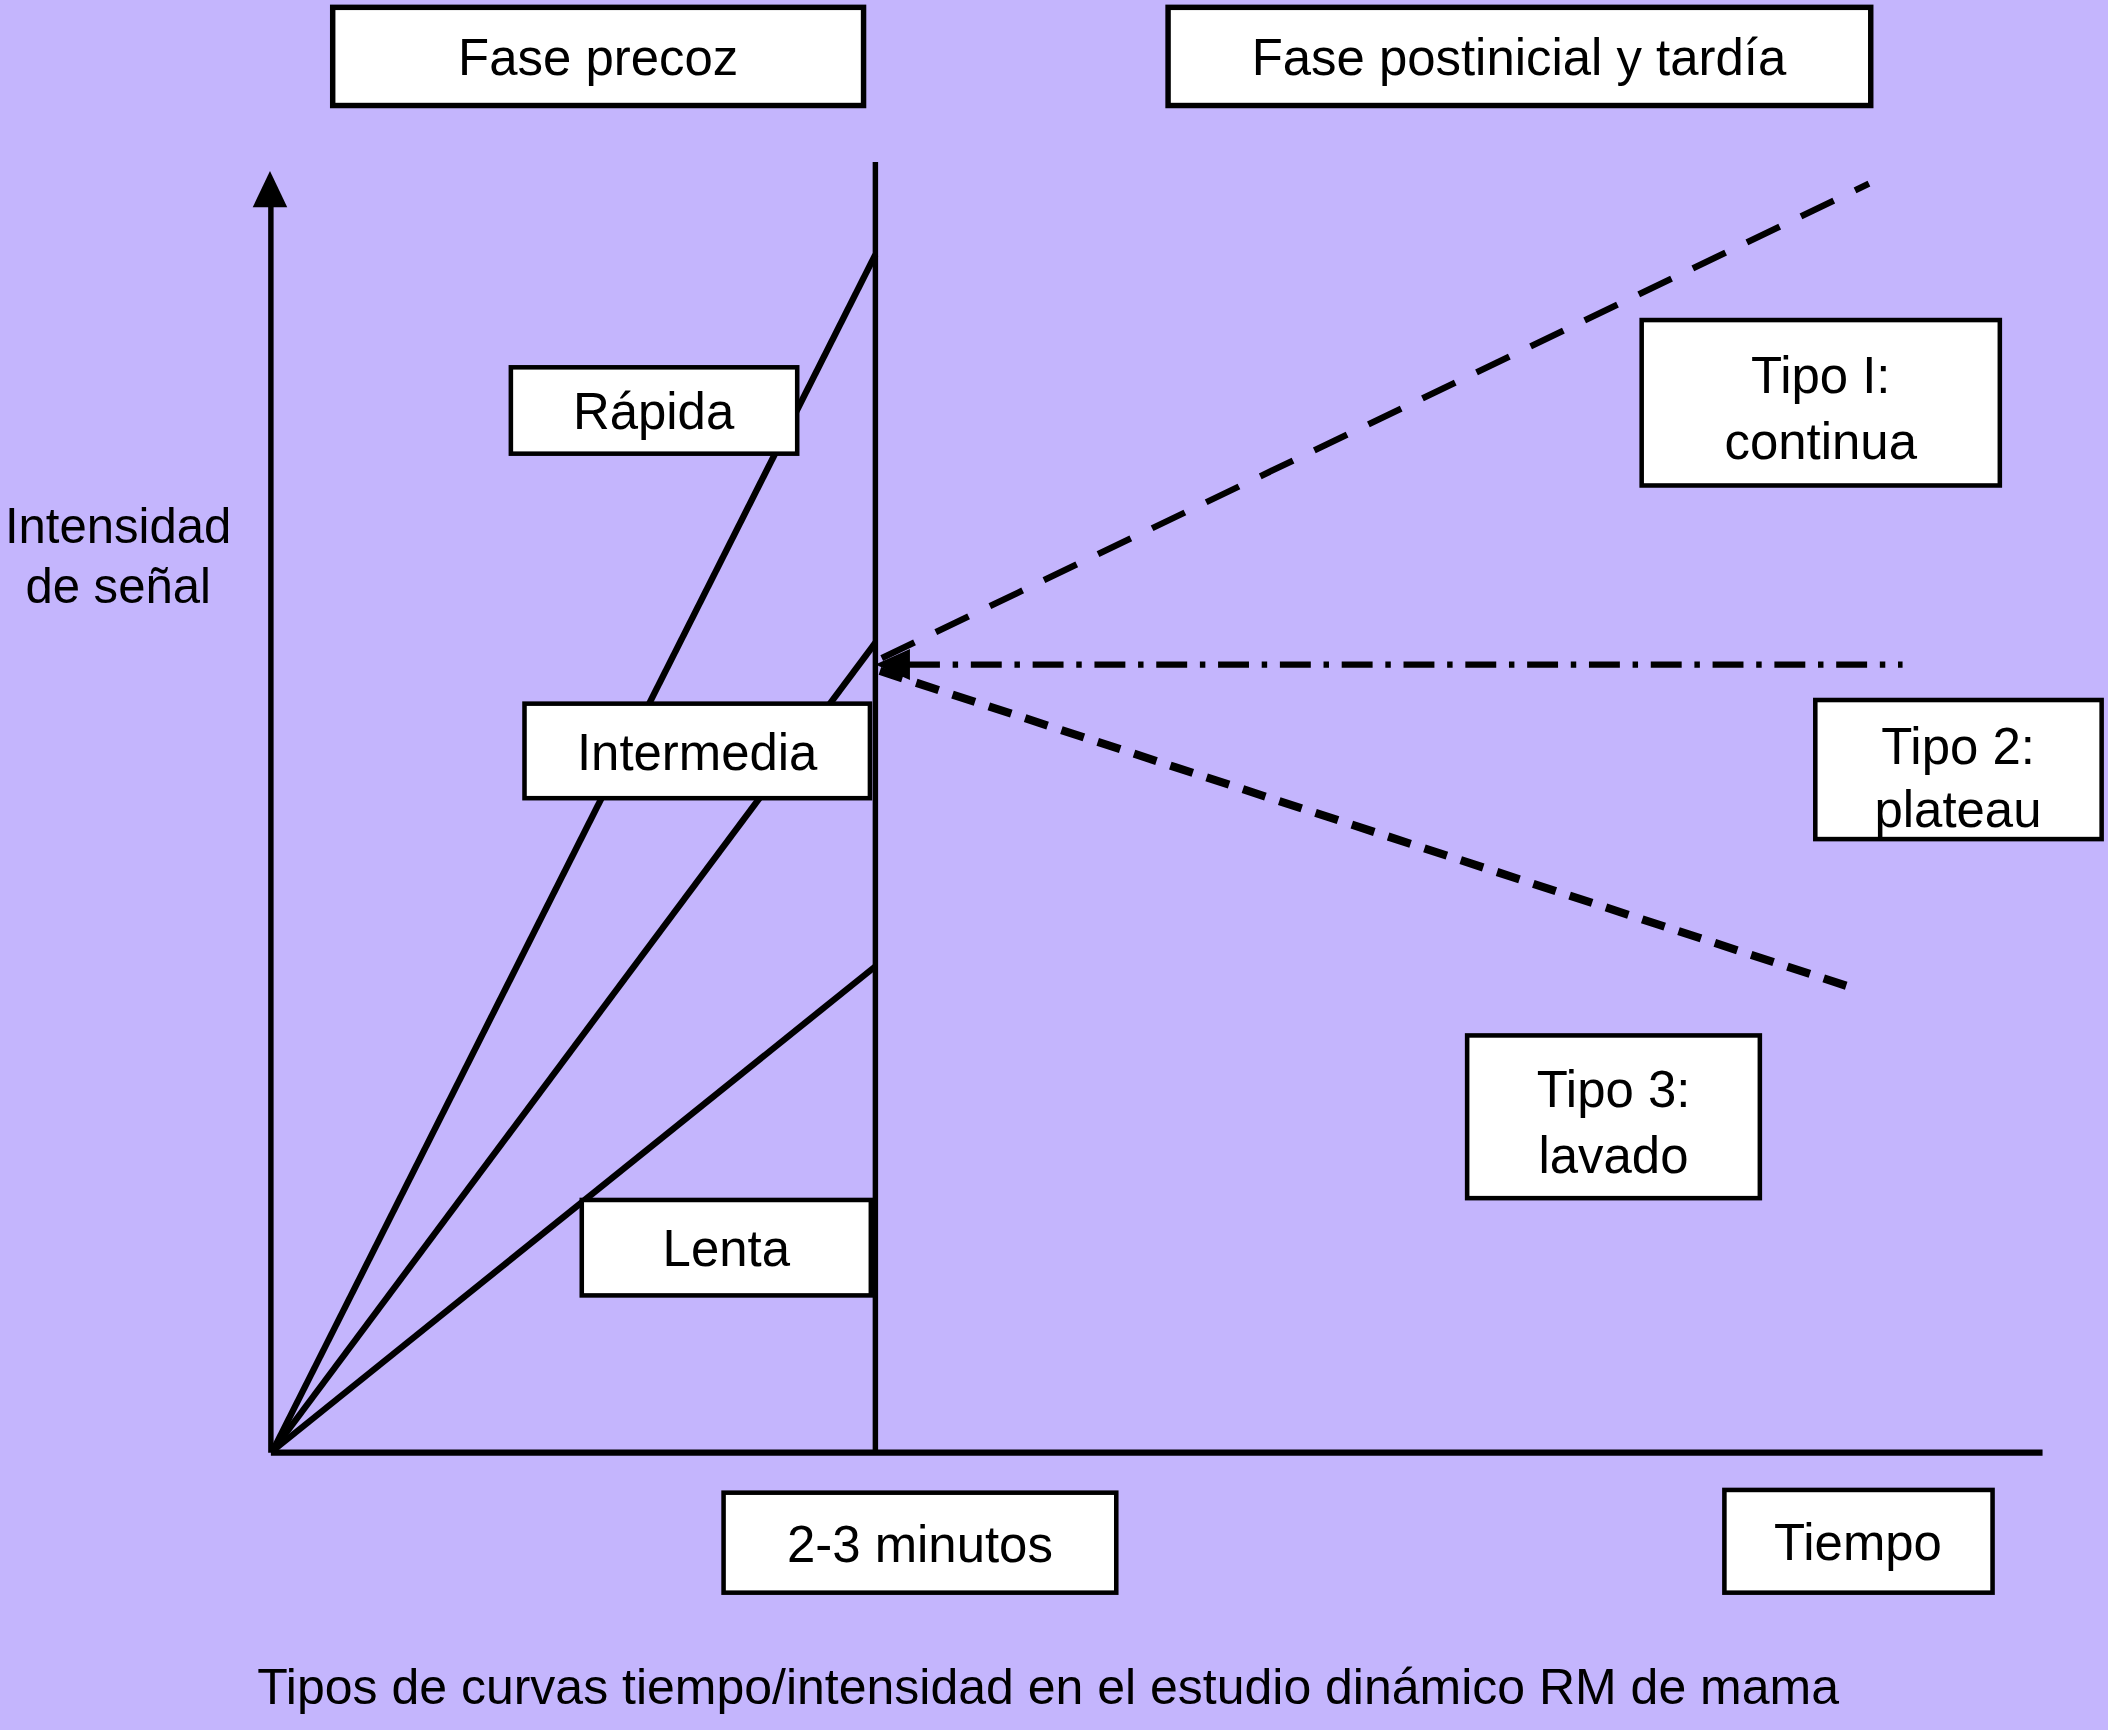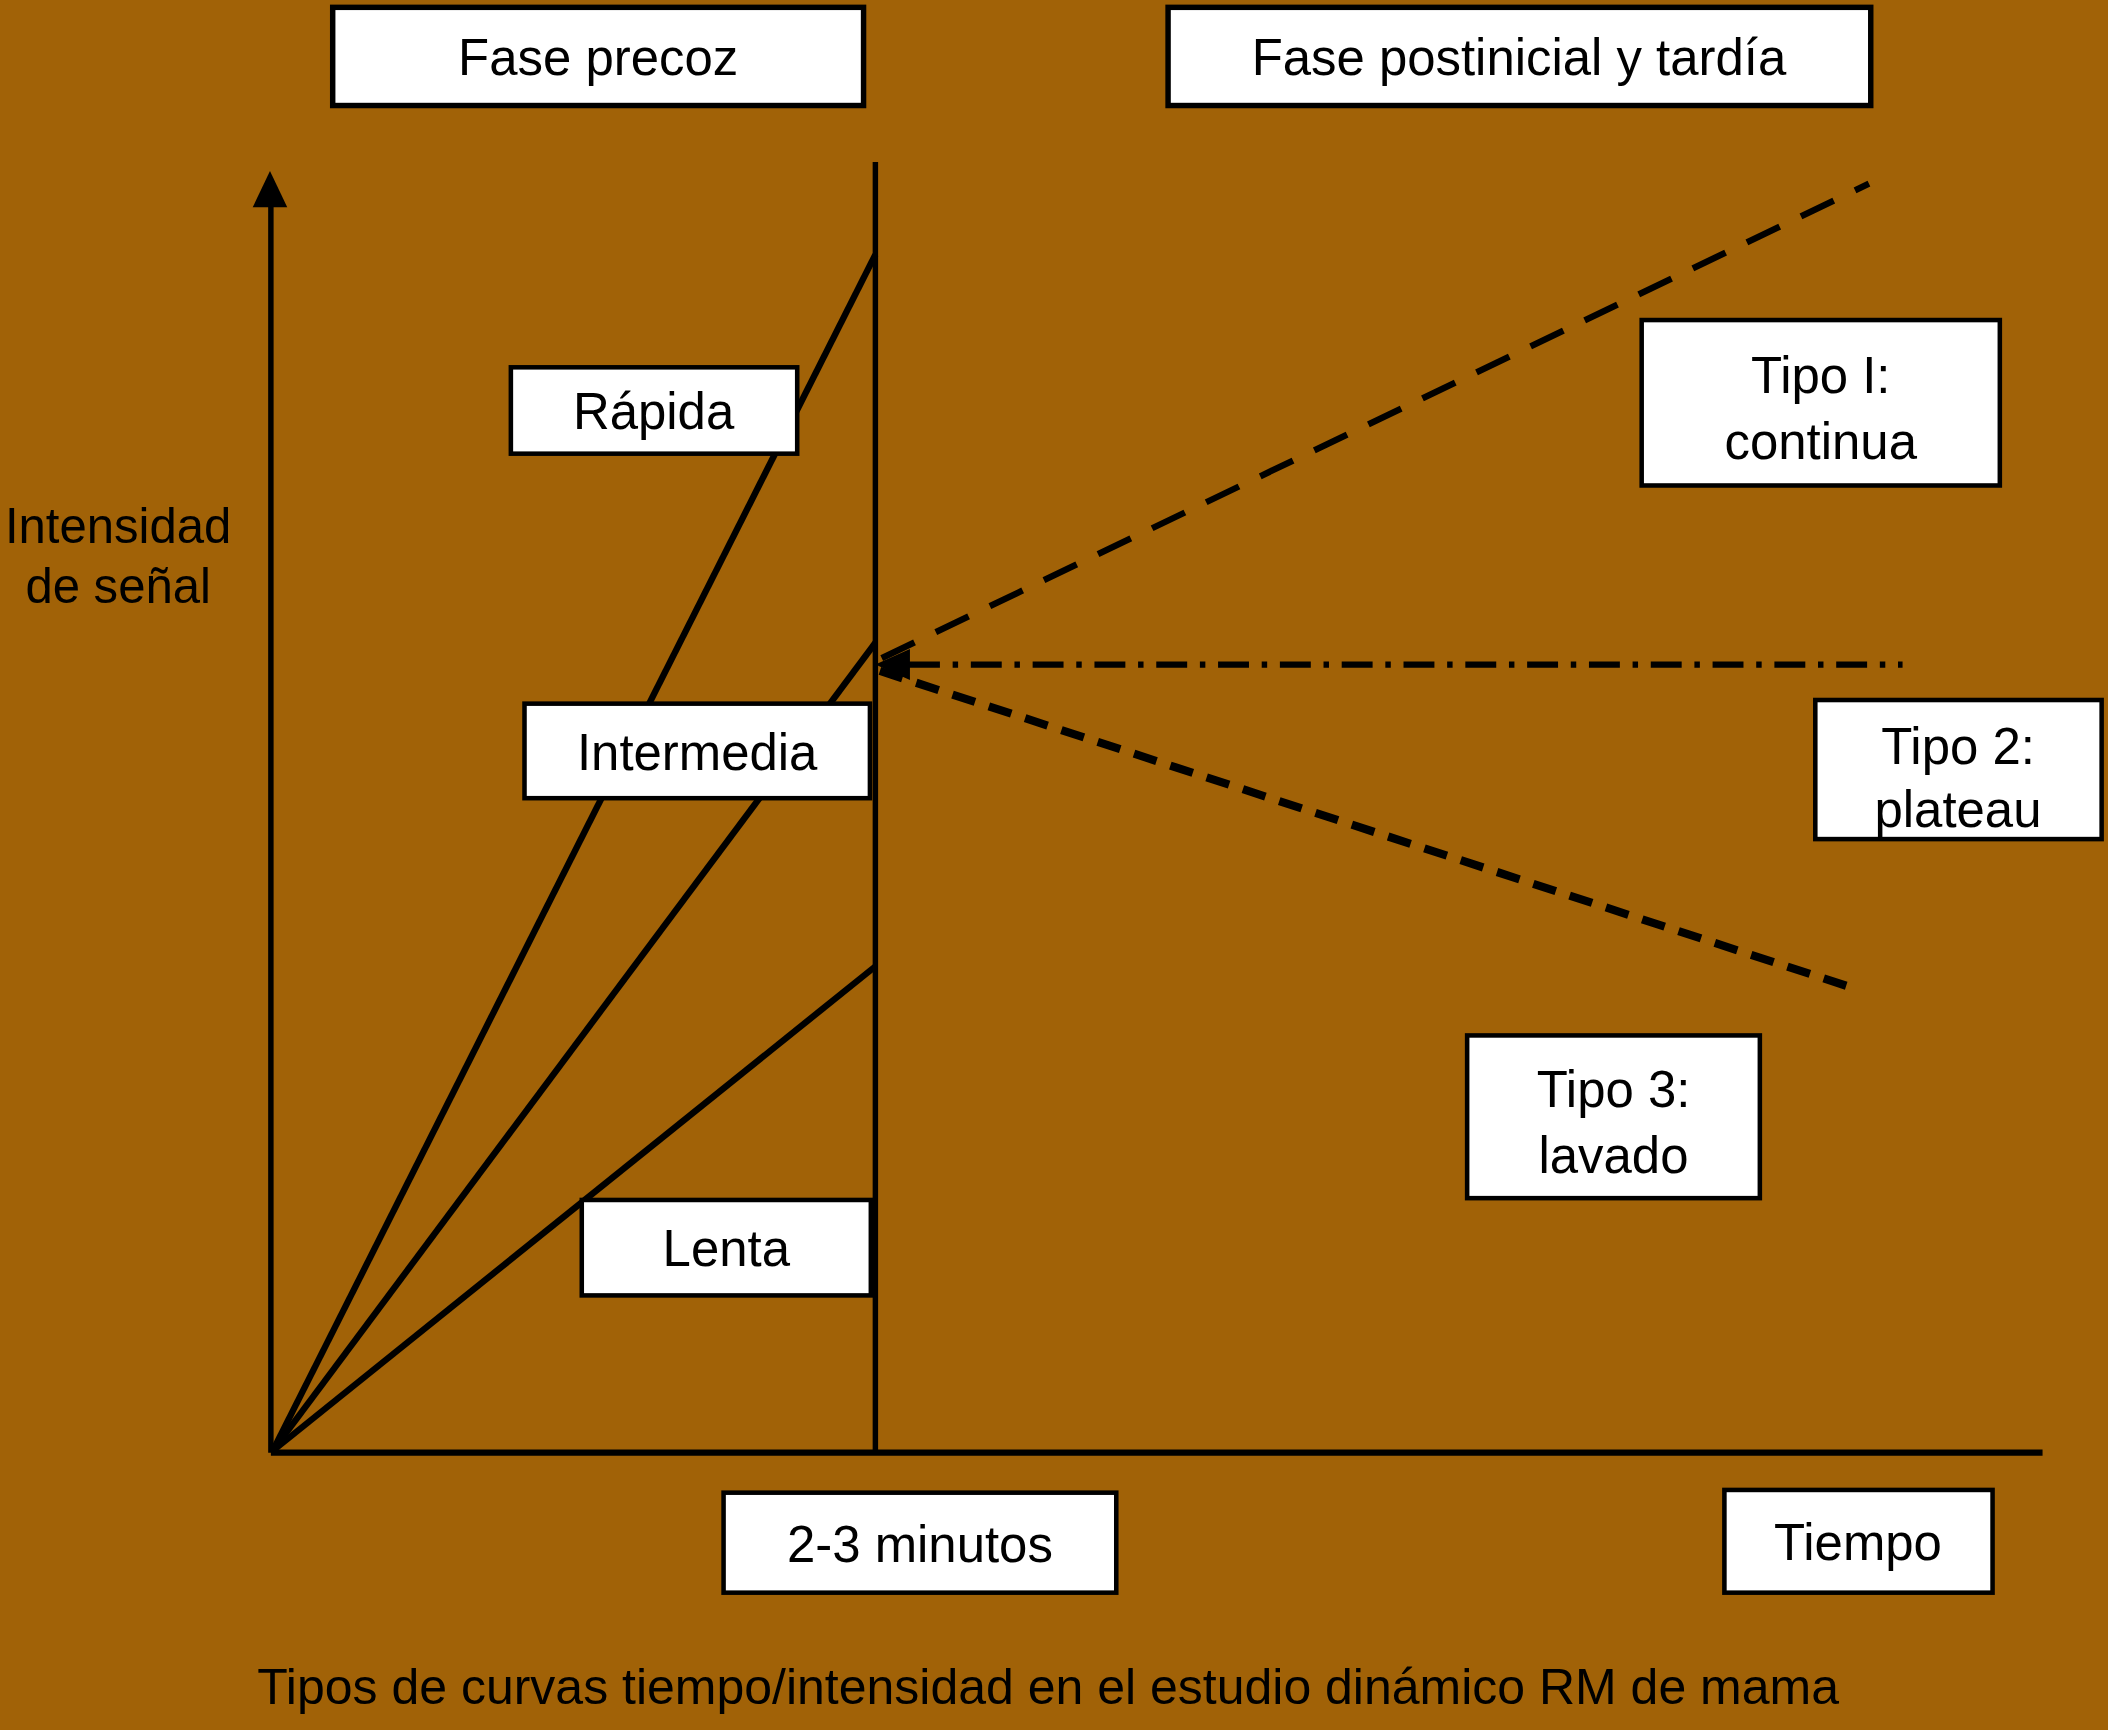--- a/index.html
+++ b/index.html
@@ -1,20 +1,20 @@
 <!DOCTYPE html>
 <html style="font-size:14.5px"><head>
 <meta charset="utf-8">
 <style>
   html, body { margin: 0; padding: 0; background: #ffffff; }
   .stage {
     position: relative;
     width: 2108px;
     height: 1730px;
-    background: #a16207;
+    background: #c4b5fd;
     overflow: hidden;
   }
   svg { display: block; }
   .lbl {
     font-family: "Liberation Sans", "DejaVu Sans", sans-serif;
     fill: #000000;
     text-anchor: middle;
   }
   .lbl-box   { font-size: 56px; }
   .lbl-axis  { font-size: 54px; }

